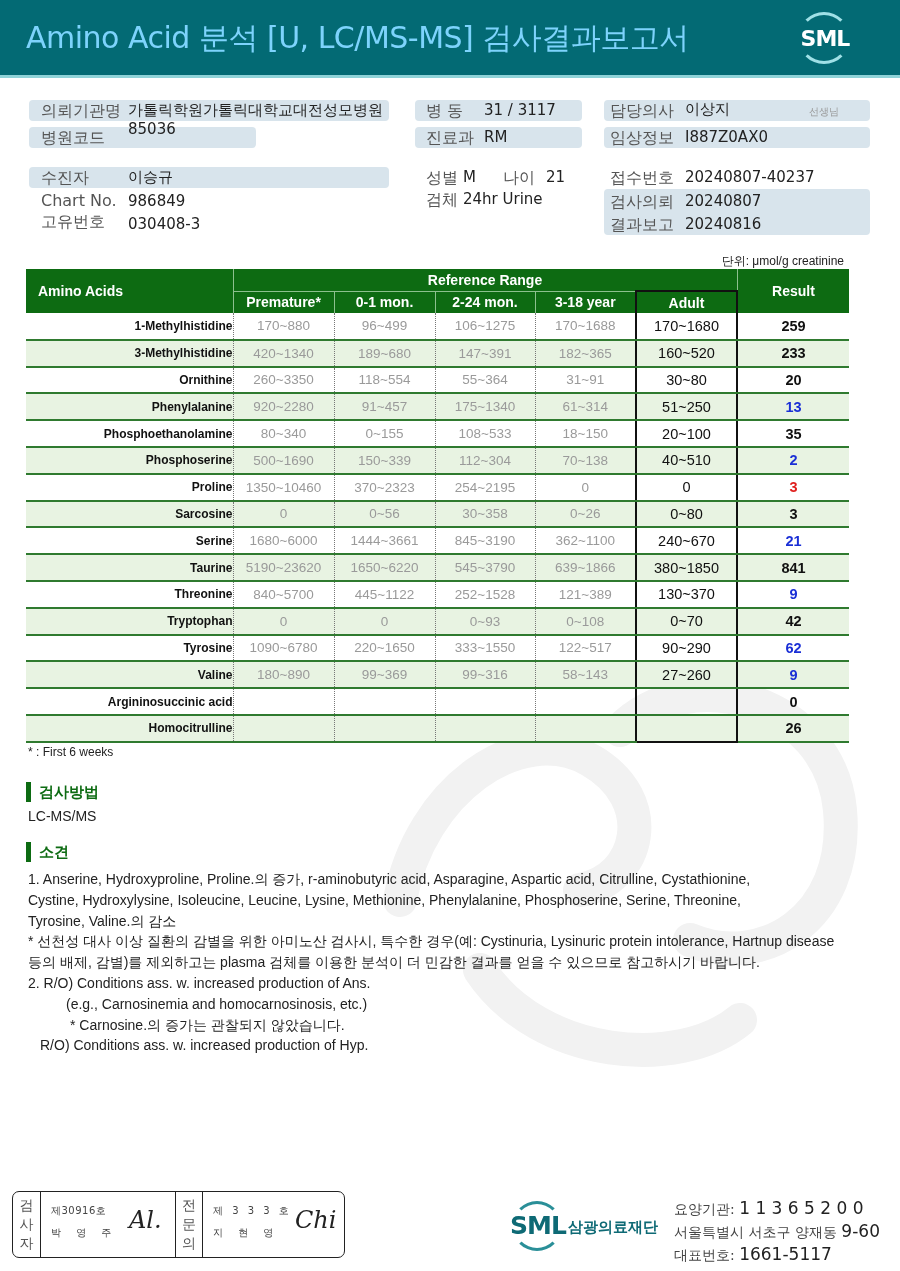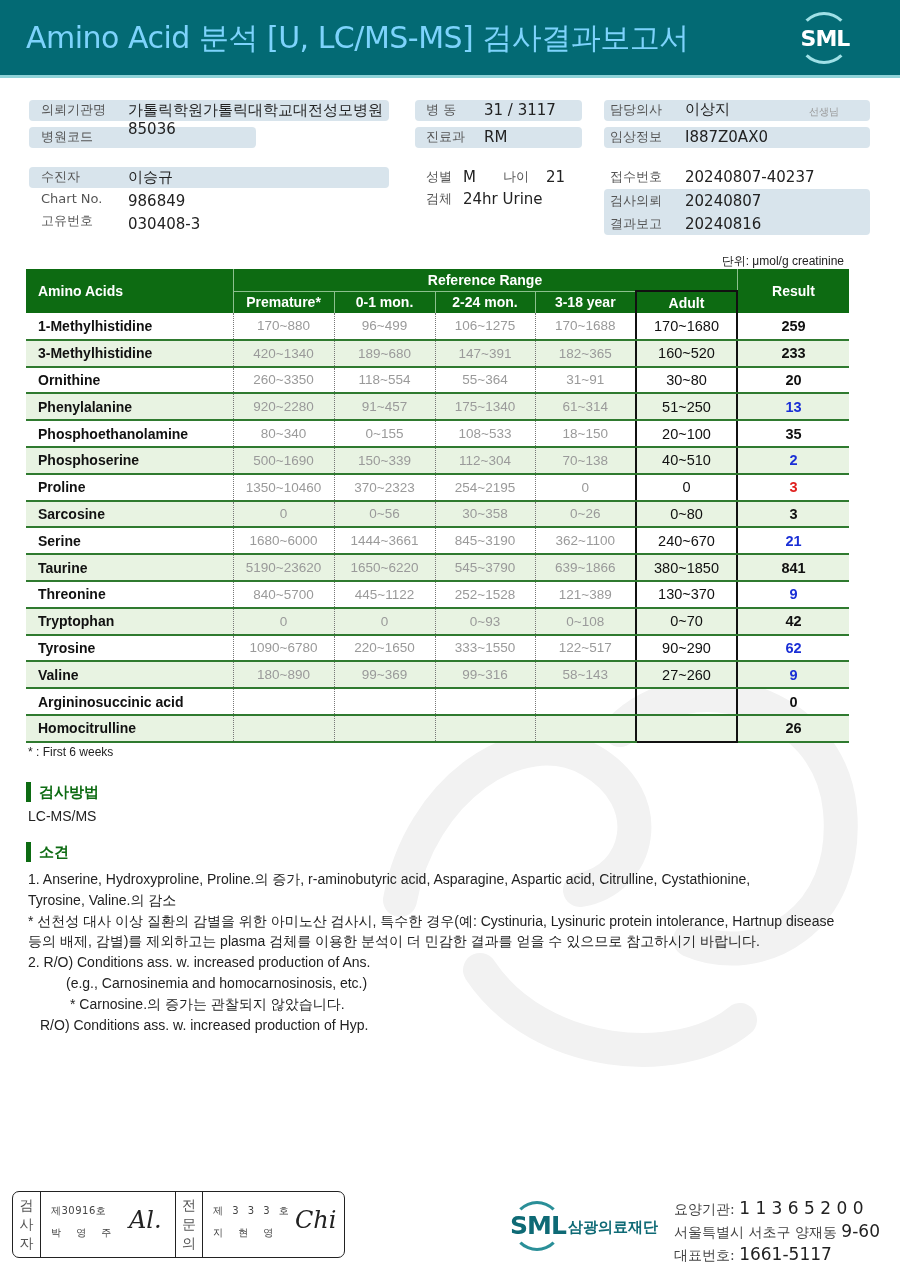--- a/index.html
+++ b/index.html
@@ -8,36 +8,36 @@
 
   
   .header { position: absolute; left: 0; top: 0; width: 900px; height: 78px; background: #036a74; border-bottom: 3px solid #8fd3d8; }
   .header-title { position: absolute; left: 26px; top: 18px; font-size: 30px; color: #7dd3fc; font-family: "DejaVu Sans", sans-serif; letter-spacing: -0.5px; }
   .sml-logo { position: absolute; left: 796px; top: 12px; width: 58px; height: 56px; }
   .sml-logo .arc { position: absolute; left: 2px; top: 0; width: 52px; height: 52px; border-radius: 50%; border: 3px solid #9fe0e6; border-left-color: transparent; border-right-color: transparent; }
   .sml-logo .txt { position: absolute; left: 0; top: 14px; width: 58px; text-align: center; color: #fff; font-weight: bold; font-size: 22px; font-family: "DejaVu Sans", sans-serif; letter-spacing: -1px; }
 
   
   .info-bar { position: absolute; background: #d8e4ec; border-radius: 4px; height: 21px; }
-  .info-lbl { position: absolute; font-size: 13px; color: #555; font-family: "DejaVu Sans", sans-serif; white-space: nowrap; }
+  .info-lbl { position: absolute; font-size: 16px; color: #555; font-family: "DejaVu Sans", sans-serif; white-space: nowrap; }
   .info-val { position: absolute; font-size: 15px; color: #222; font-family: "DejaVu Sans", sans-serif; white-space: nowrap; }
   .info-small { font-size: 10px; color: #999; }
 
   
   .unit { position: absolute; right: 56px; top: 253px; font-size: 12px; color: #222; }
 
   
   table.aa { position: absolute; left: 26px; top: 269px; width: 823px; border-collapse: collapse; table-layout: fixed; }
   table.aa th { background: #0d6b12; color: #fff; font-weight: bold; font-size: 14px; text-align: center; }
   table.aa th.aa-h { text-align: left; padding-left: 12px; }
   table.aa th.ref-h { height: 22px; border-left: 1px solid #8cc08e; }
   table.aa th.sub { height: 22px; border-left: 1px solid #8cc08e; border-top: 1px solid #8cc08e; margin-top: 26px; }
   table.aa th.res-h { border-left: 1px solid #8cc08e; }
   table.aa td { height: 26.8px; border-bottom: 2px solid #2f7a2f; font-size: 13.5px; text-align: center; }
-  table.aa td.name { text-align: left; padding-left: 12px; font-weight: bold; color: #111; font-size: 14px; }
+  table.aa td.name { text-align: right; padding-left: 12px; font-weight: bold; color: #111; font-size: 12px; }
   table.aa td.ref { color: #9a9a9a; border-left: 1px dotted #777; }
   table.aa td.adult { color: #111; font-size: 14.5px; border-left: 2px solid #111; border-right: 2px solid #111; }
   table.aa th.adult-h { border: 2px solid #111; border-bottom: none; }
   table.aa tr.last td.adult { border-bottom: 2px solid #111; }
   table.aa td.res { font-weight: bold; font-size: 14.5px; }
   table.aa tr.alt td { background: #e8f3e2; }
   .res-normal { color: #111; }
   .res-low { color: #1a2fd6; }
   .res-high { color: #e0201e; }
 
@@ -308,20 +308,21 @@
 </table>
 
 <div class="footnote">* : First 6 weeks</div>
 
 <div class="sec-title" style="top:782px;">검사방법</div>
 <div class="sec-body" style="top:806px;">LC-MS/MS</div>
 
 <div class="sec-title" style="top:842px;">소견</div>
 <div class="sec-body" style="top:869px;">
   <div>1. Anserine, Hydroxyproline, Proline.의 증가, r-aminobutyric acid, Asparagine, Aspartic acid, Citrulline, Cystathionine,</div>
+  <div>Cystine, Hydroxylysine, Isoleucine, Leucine, Lysine, Methionine, Phenylalanine, Phosphoserine, Serine, Threonine,</div>
   <div>Tyrosine, Valine.의 감소</div>
   <div>* 선천성 대사 이상 질환의 감별을 위한 아미노산 검사시, 특수한 경우(예: Cystinuria, Lysinuric protein intolerance, Hartnup disease</div>
   <div>등의 배제, 감별)를 제외하고는 plasma 검체를 이용한 분석이 더 민감한 결과를 얻을 수 있으므로 참고하시기 바랍니다.</div>
   <div>2. R/O) Conditions ass. w. increased production of Ans.</div>
   <div style="padding-left:38px;">(e.g., Carnosinemia and homocarnosinosis, etc.)</div>
   <div style="padding-left:42px;">* Carnosine.의 증가는 관찰되지 않았습니다.</div>
   <div style="padding-left:12px;">R/O) Conditions ass. w. increased production of Hyp.</div>
 </div>
 
 <div class="sig-box">

